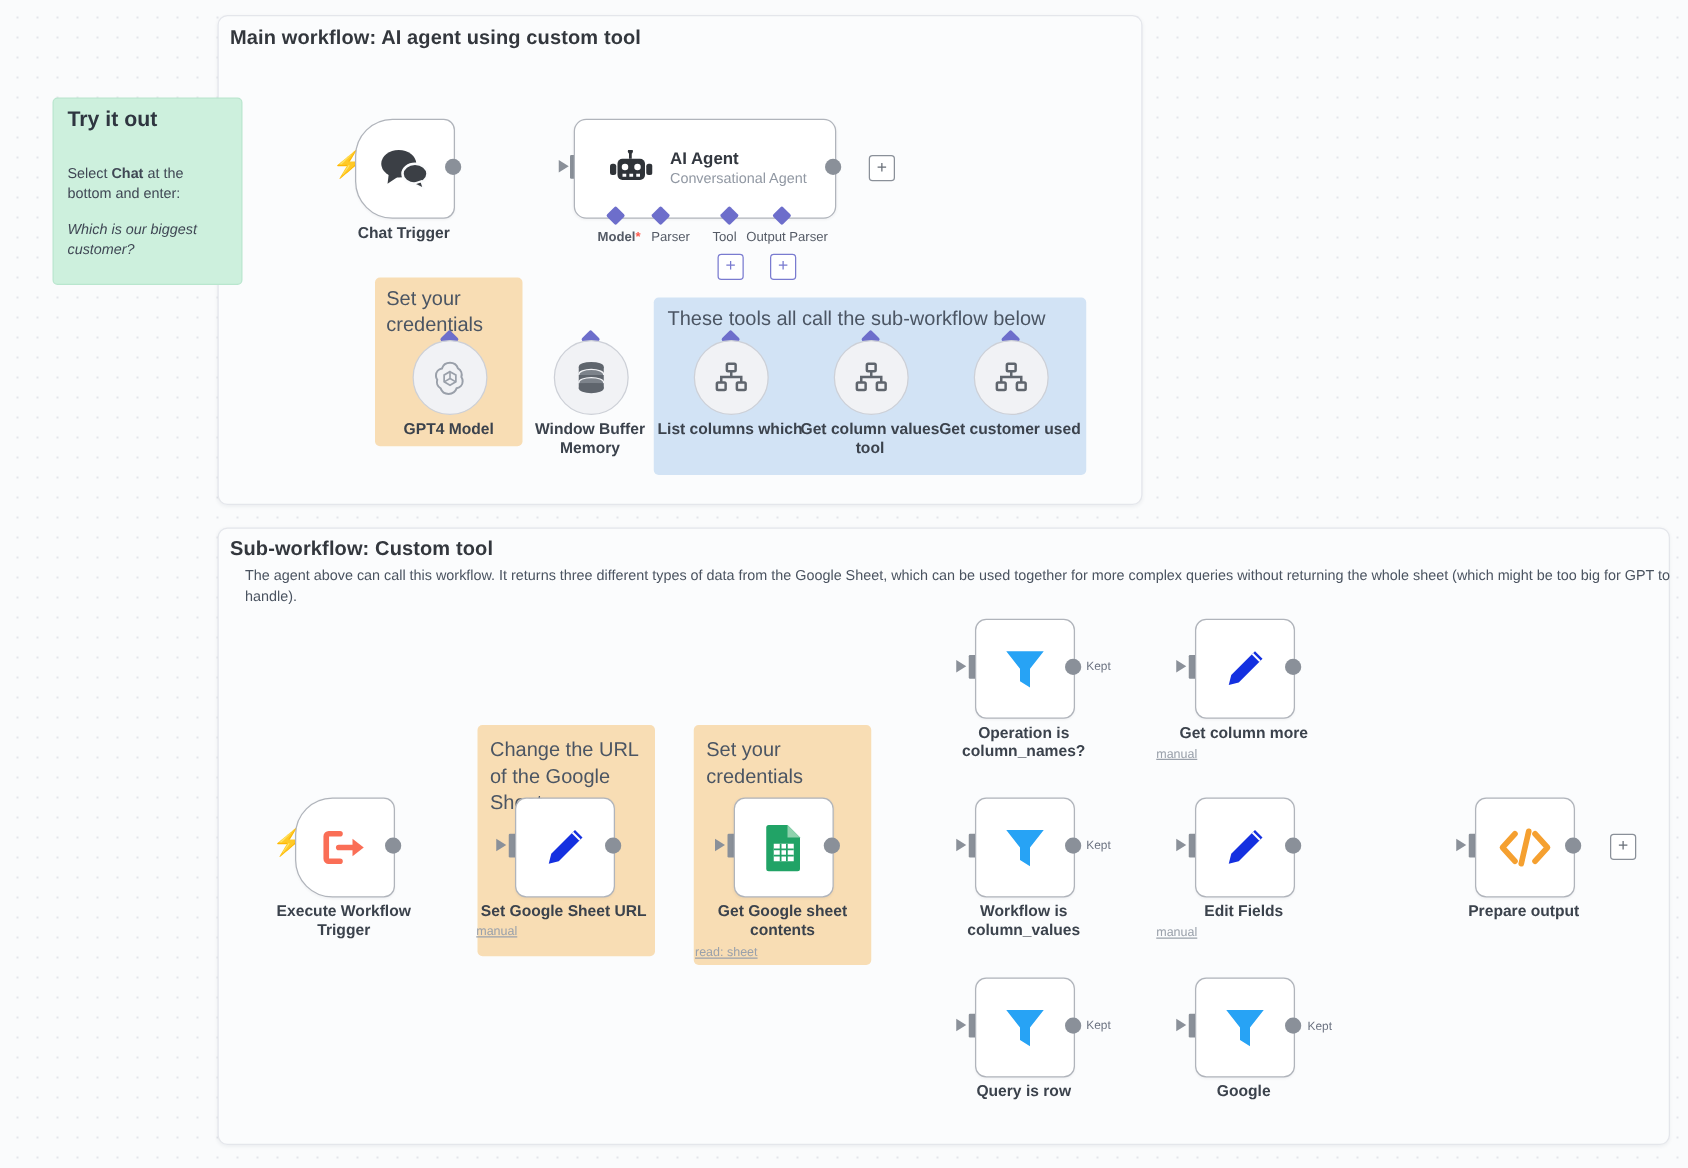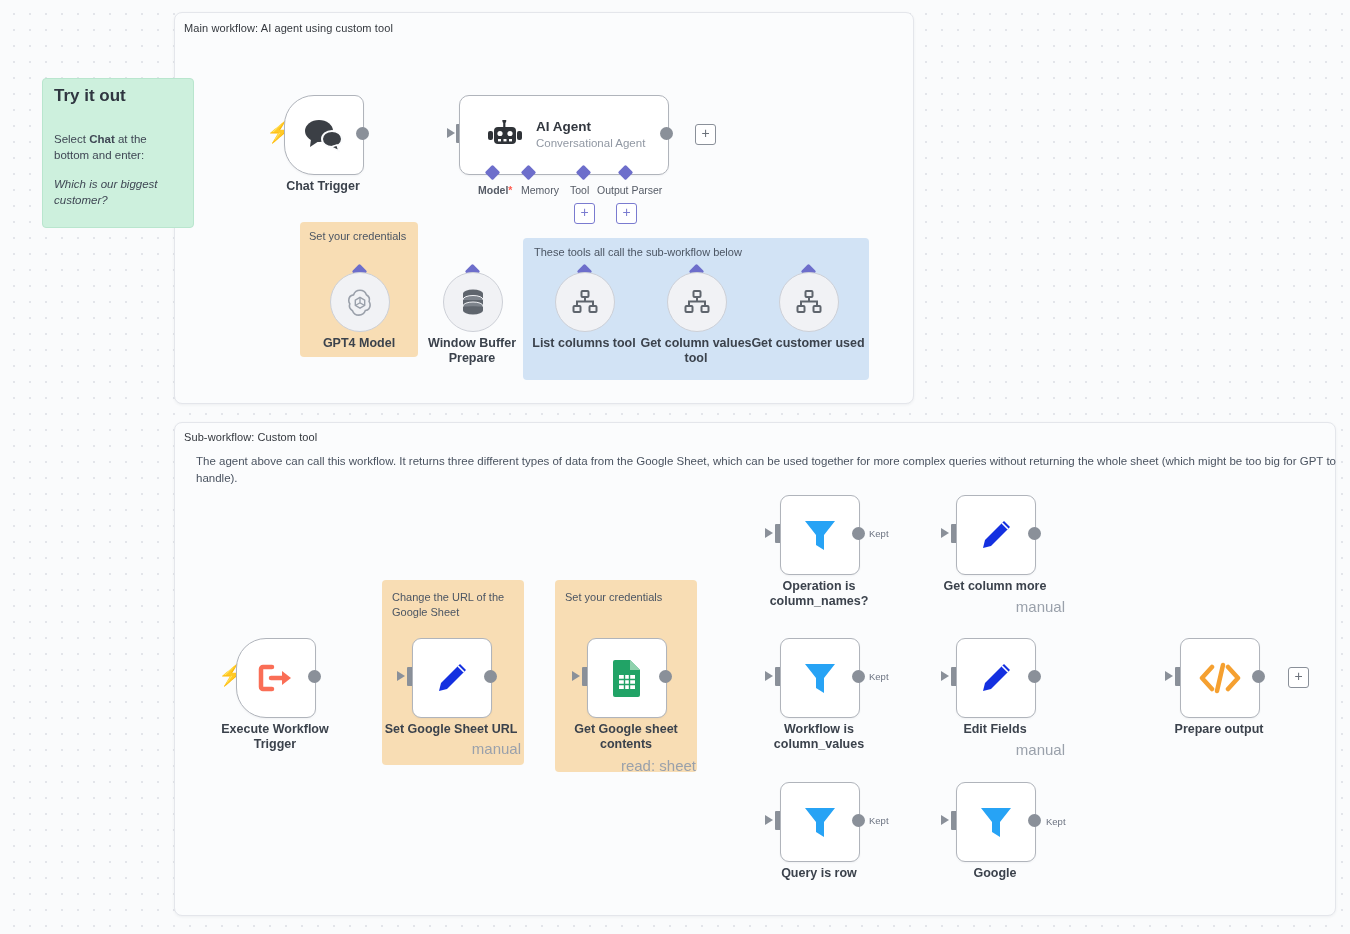--- a/index.html
+++ b/index.html
@@ -12,32 +12,32 @@
     background-position:6px 6px;
     color:#3d4551;
   }
   .panel{
     position:absolute;background:#fbfcfd;border:1px solid #e4e6eb;border-radius:8px;
     box-shadow:0 1px 3px rgba(40,50,70,.06);
   }
   #main-panel{left:174px;top:12px;width:738px;height:390px;}
   #sub-panel{left:174px;top:422px;width:1160px;height:492px;}
   .panel-title{
-    position:absolute;font-size:11px;font-weight:normal;color:#33373d;letter-spacing:.1px;
+    position:absolute;font-size:16px;font-weight:bold;color:#33373d;letter-spacing:.1px;
   }
   .panel-desc{
     position:absolute;font-size:11.5px;color:#4a5360;line-height:1.45;
   }
 
   
   .sticky{position:absolute;border-radius:4px;}
   .sticky-green{background:#cdf0dd;border:1px solid #b9e6ce;}
   .sticky-orange{background:#f8ddb4;}
   .sticky-blue{background:#cfe2f3;background:#d2e3f5;}
-  .sticky-label{position:absolute;font-size:11px;color:#4b5563;line-height:1.32;}
+  .sticky-label{position:absolute;font-size:16px;color:#4b5563;line-height:1.32;}
 
   #tryout{left:42px;top:78px;width:150px;height:148px;}
   #tryout-title{left:54px;top:86px;font-size:17px;font-weight:bold;color:#2f3640;}
   #tryout-l1{left:54px;top:132px;width:128px;font-size:11.5px;color:#3f4754;line-height:1.38;}
   #tryout-l2{left:54px;top:177px;width:128px;font-size:11.5px;color:#3f4754;font-style:italic;line-height:1.38;}
   #tryout-l1 b{font-weight:bold;}
 
   #note-cred1{left:300px;top:222px;width:118px;height:135px;}
   #note-cred1-l{left:309px;top:229px;width:100px;}
   #note-tools{left:523px;top:238px;width:346px;height:142px;}
@@ -54,22 +54,22 @@
     border:1.4px solid #b0b4bb;border-radius:9px;
     display:flex;align-items:center;justify-content:center;
     box-shadow:0 1px 2px rgba(30,40,60,.05);
   }
   .nbox.trigger{border-radius:30px 9px 9px 30px;}
   .nlabel{
     position:absolute;width:140px;left:-31px;top:84px;text-align:center;
     font-size:12.5px;font-weight:bold;color:#3b424c;line-height:1.2;
   }
   .nsub{
-    position:absolute;width:140px;left:-31px;text-align:right;
-    font-size:15px;color:#9aa1ab;font-weight:normal;
+    position:absolute;width:140px;left:-31px;text-align:left;
+    font-size:10px;color:#9aa1ab;font-weight:normal;text-decoration:underline;
   }
   .bolt{position:absolute;color:#ff6d5a;font-size:21px;font-weight:bold;line-height:1;}
 
   
   .subnode{position:absolute;}
   .subcirc{
     position:absolute;width:58px;height:58px;border-radius:50%;
     background:#f1f2f5;border:1.3px solid #cdd0d7;
     display:flex;align-items:center;justify-content:center;
   }
@@ -190,21 +190,21 @@
   <div class="dot-out" style="left:201px;top:32px;"></div>
 </div>
 
 <div class="plusbtn" style="left:695px;top:124px;">+</div>
 
 <div class="diamond" style="left:487px;top:167px;"></div>
 <div class="diamond" style="left:523px;top:167px;"></div>
 <div class="diamond" style="left:578px;top:167px;"></div>
 <div class="diamond" style="left:620px;top:167px;"></div>
 <div class="sub-conn-label" style="left:478px;top:184px;font-weight:bold;"><span>Model</span><span class="req">*</span></div>
-<div class="sub-conn-label" style="left:521px;top:184px;">Memory</div>
+<div class="sub-conn-label" style="left:521px;top:184px;">Parser</div>
 <div class="sub-conn-label" style="left:570px;top:184px;">Tool</div>
 <div class="sub-conn-label" style="left:597px;top:184px;">Output Parser</div>
 <div class="plusbtn violet" style="left:574px;top:203px;">+</div>
 <div class="plusbtn violet" style="left:616px;top:203px;">+</div>
 
 <div class="sticky sticky-orange" id="note-cred1"></div>
 <div class="sticky-label" id="note-cred1-l">Set your credentials</div>
 
 <div class="sticky sticky-blue" id="note-tools"></div>
 <div class="sticky-label" id="note-tools-l">These tools all call the sub-workflow below</div>
@@ -227,34 +227,34 @@
     <svg width="26" height="28" viewBox="0 0 26 28">
       <ellipse cx="13" cy="5.5" rx="10" ry="4" fill="#5f656d"></ellipse>
       <rect x="3" y="5.5" width="20" height="6" fill="#5f656d"></rect>
       <ellipse cx="13" cy="11.5" rx="10" ry="4" fill="#7d838b" stroke="#f1f2f5" stroke-width="1"></ellipse>
       <rect x="3" y="12" width="20" height="6" fill="#5f656d"></rect>
       <ellipse cx="13" cy="18" rx="10" ry="4" fill="#7d838b" stroke="#f1f2f5" stroke-width="1"></ellipse>
       <rect x="3" y="18.5" width="20" height="4" fill="#5f656d"></rect>
       <ellipse cx="13" cy="22.5" rx="10" ry="4" fill="#5f656d"></ellipse>
     </svg>
   </div>
-  <div class="sublabel">Window Buffer Prepare</div>
+  <div class="sublabel">Window Buffer Memory</div>
 </div>
 
 <div class="subnode" style="left:555px;top:272px;">
   <div class="diamond" style="left:24px;top:-6px;"></div>
   <div class="subcirc">
     <svg width="26" height="26" viewBox="0 0 26 26">
       <rect x="9.5" y="2" width="7" height="6" rx="1" fill="none" stroke="#5f656d" stroke-width="2"></rect>
       <rect x="1.5" y="17" width="7" height="6" rx="1" fill="none" stroke="#5f656d" stroke-width="2"></rect>
       <rect x="17.5" y="17" width="7" height="6" rx="1" fill="none" stroke="#5f656d" stroke-width="2"></rect>
       <path d="M13 8v4.5M5 17v-4.5h16V17" stroke="#5f656d" stroke-width="2" fill="none"></path>
     </svg>
   </div>
-  <div class="sublabel">List columns tool</div>
+  <div class="sublabel">List columns which</div>
 </div>
 
 <div class="subnode" style="left:667px;top:272px;">
   <div class="diamond" style="left:24px;top:-6px;"></div>
   <div class="subcirc">
     <svg width="26" height="26" viewBox="0 0 26 26">
       <rect x="9.5" y="2" width="7" height="6" rx="1" fill="none" stroke="#5f656d" stroke-width="2"></rect>
       <rect x="1.5" y="17" width="7" height="6" rx="1" fill="none" stroke="#5f656d" stroke-width="2"></rect>
       <rect x="17.5" y="17" width="7" height="6" rx="1" fill="none" stroke="#5f656d" stroke-width="2"></rect>
       <path d="M13 8v4.5M5 17v-4.5h16V17" stroke="#5f656d" stroke-width="2" fill="none"></path>

